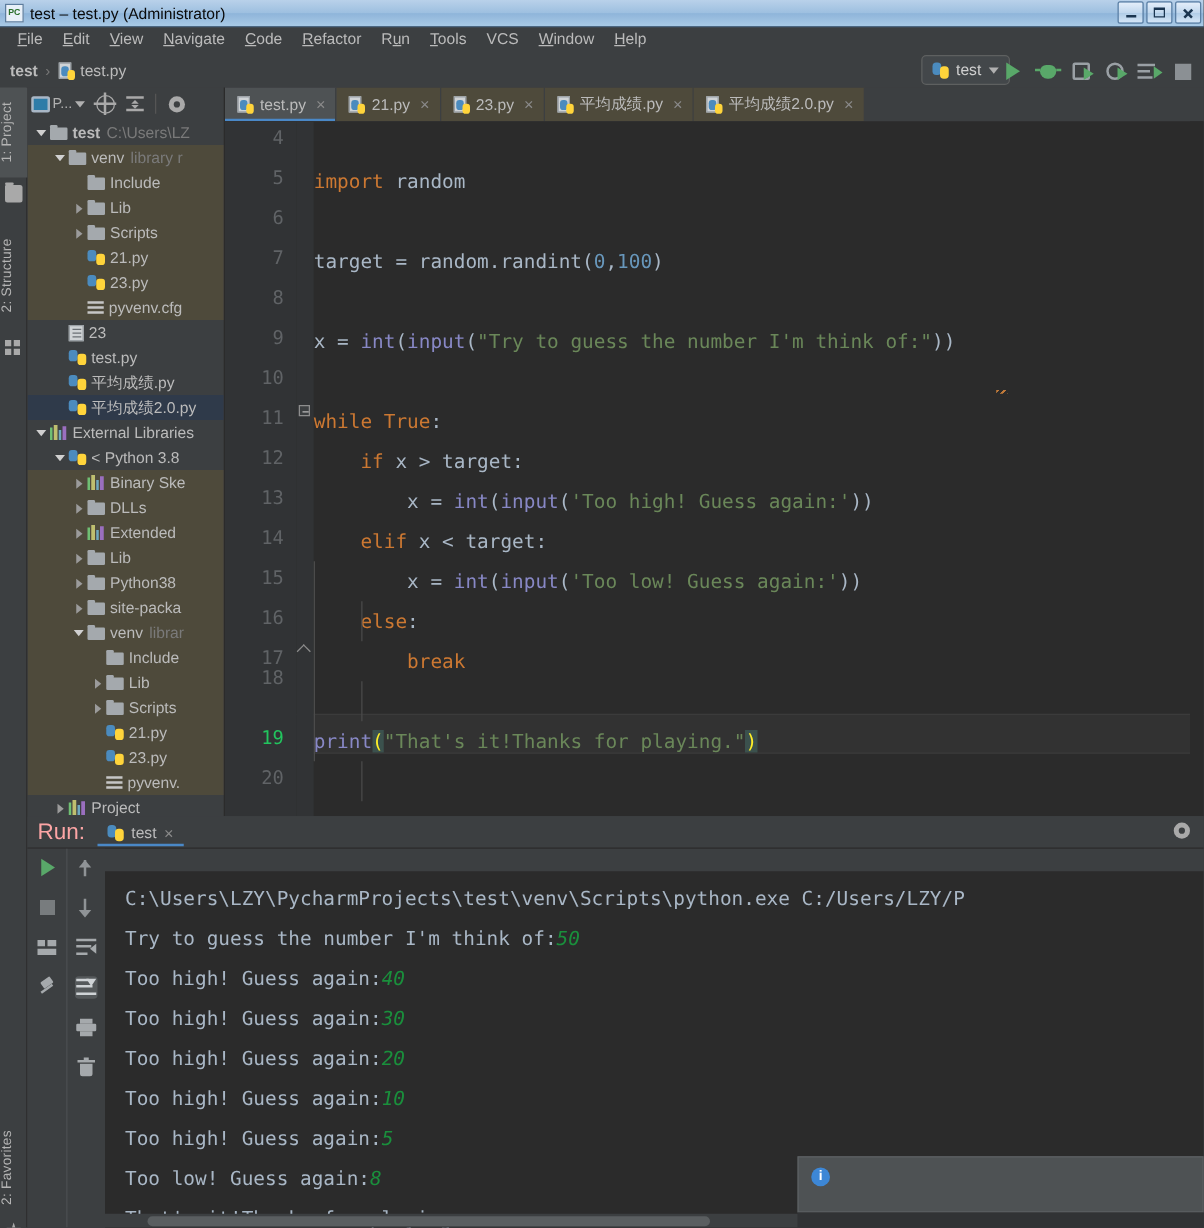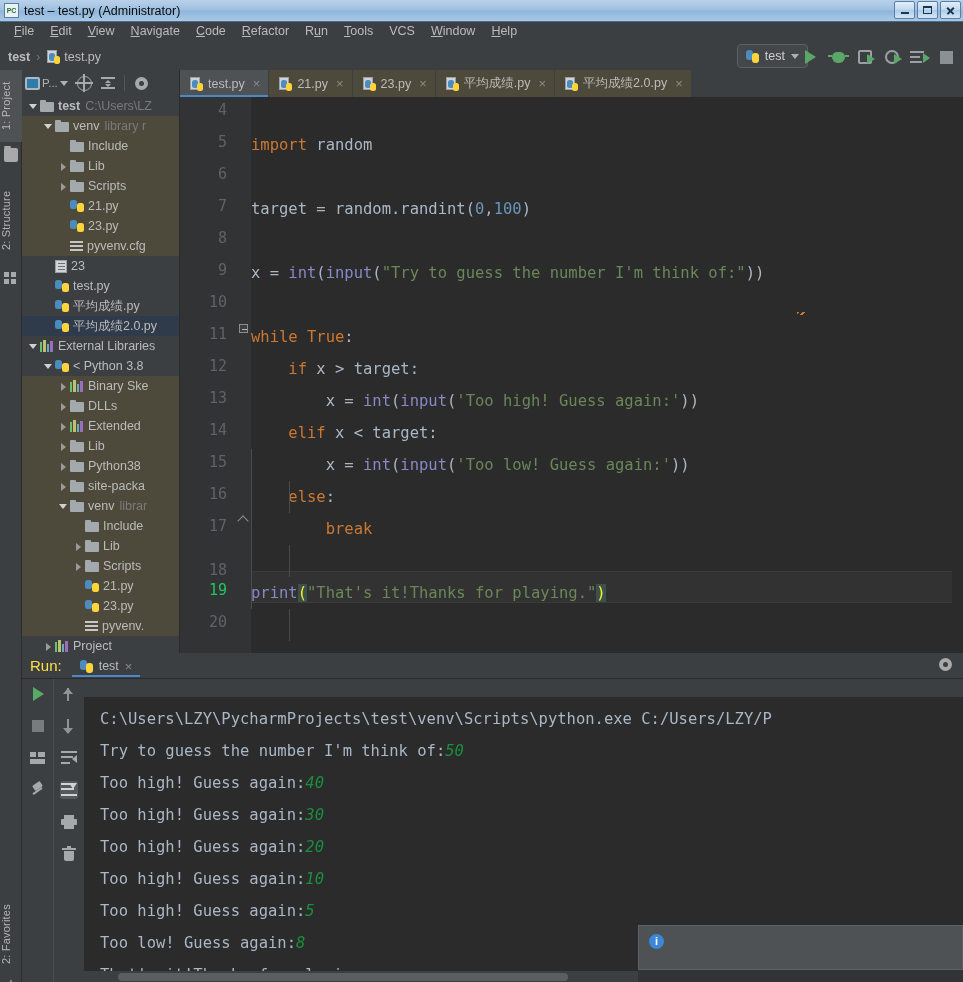--- a/index.html
+++ b/index.html
@@ -223,21 +223,21 @@
   .hl { background:#3b514d; color:#ffef28; }
   .indentguide { position:absolute; width:1px; background:#4b4b4b; }
   .squiggle { position:absolute; height:3px; width:9px;
     background:repeating-linear-gradient(135deg,#c07a3a 0 2px, transparent 2px 4px); }
   .ed-scroll-v { position:absolute; right:0; top:0; width:11px; height:556px; background:#2b2b2b;}
 
   
   .runpanel { position:absolute; left:22px; top:653px; width:941px; height:329px; background:#3c3f41; }
   .runhdr { height:26px; display:flex; align-items:center; background:#3c3f41; padding-left:8px; gap:10px;
             border-bottom:1px solid #2b2b2b; }
-  .runhdr .lab { font-size:15px; color:#fde047; }
+  .runhdr .lab { font-size:18px; color:#fca5a5; }
   .runtab { display:flex; align-items:center; gap:6px; font-size:12.5px; color:#bbbbbb;
             padding:4px 8px 3px 8px; position:relative; }
   .runtab:after{content:"";position:absolute;left:0;bottom:0;width:100%;height:2px;background:#4a88c7;}
   .runhdr .gearwrap { margin-left:auto; margin-right:10px; }
   .runtools { position:absolute; left:0; top:26px; width:62px; height:303px; background:#3c3f41;
               display:flex; }
   .rtcol { width:31px; display:flex; flex-direction:column; align-items:center; padding-top:6px; gap:14px; }
   .rtcol.second { border-left:1px solid #4b4f51; }
   .rt { width:18px;height:18px;position:relative; }
   .rt.boxed { background:#55595b; border-radius:3px; }
@@ -657,21 +657,21 @@
         <div class="gnum" style="top: 132px;">8</div>
         <div class="gnum" style="top: 164px;">9</div>
         <div class="gnum" style="top: 196px;">10</div>
         <div class="gnum" style="top: 228px;">11</div>
         <div class="gnum" style="top: 260px;">12</div>
         <div class="gnum" style="top: 292px;">13</div>
         <div class="gnum" style="top: 324px; text-align: right;">14</div>
         <div class="gnum" style="top: 356px;">15</div>
         <div class="gnum" style="top: 388px;">16</div>
         <div class="gnum" style="top: 420px;">17</div>
-        <div class="gnum" style="top: 464px;">18</div>
+        <div class="gnum" style="top: 436px;">18</div>
         <div class="gnum cur" style="top: 484px;">19</div>
         <div class="gnum" style="top: 516px;">20</div>
       </div>
     <div class="foldcol">
       <div class="fold" style="top:227px;">
           <div class="box"></div>
         </div>
       <div class="fold end" style="top:420px;">
           <div class="bracket"></div>
         </div>

